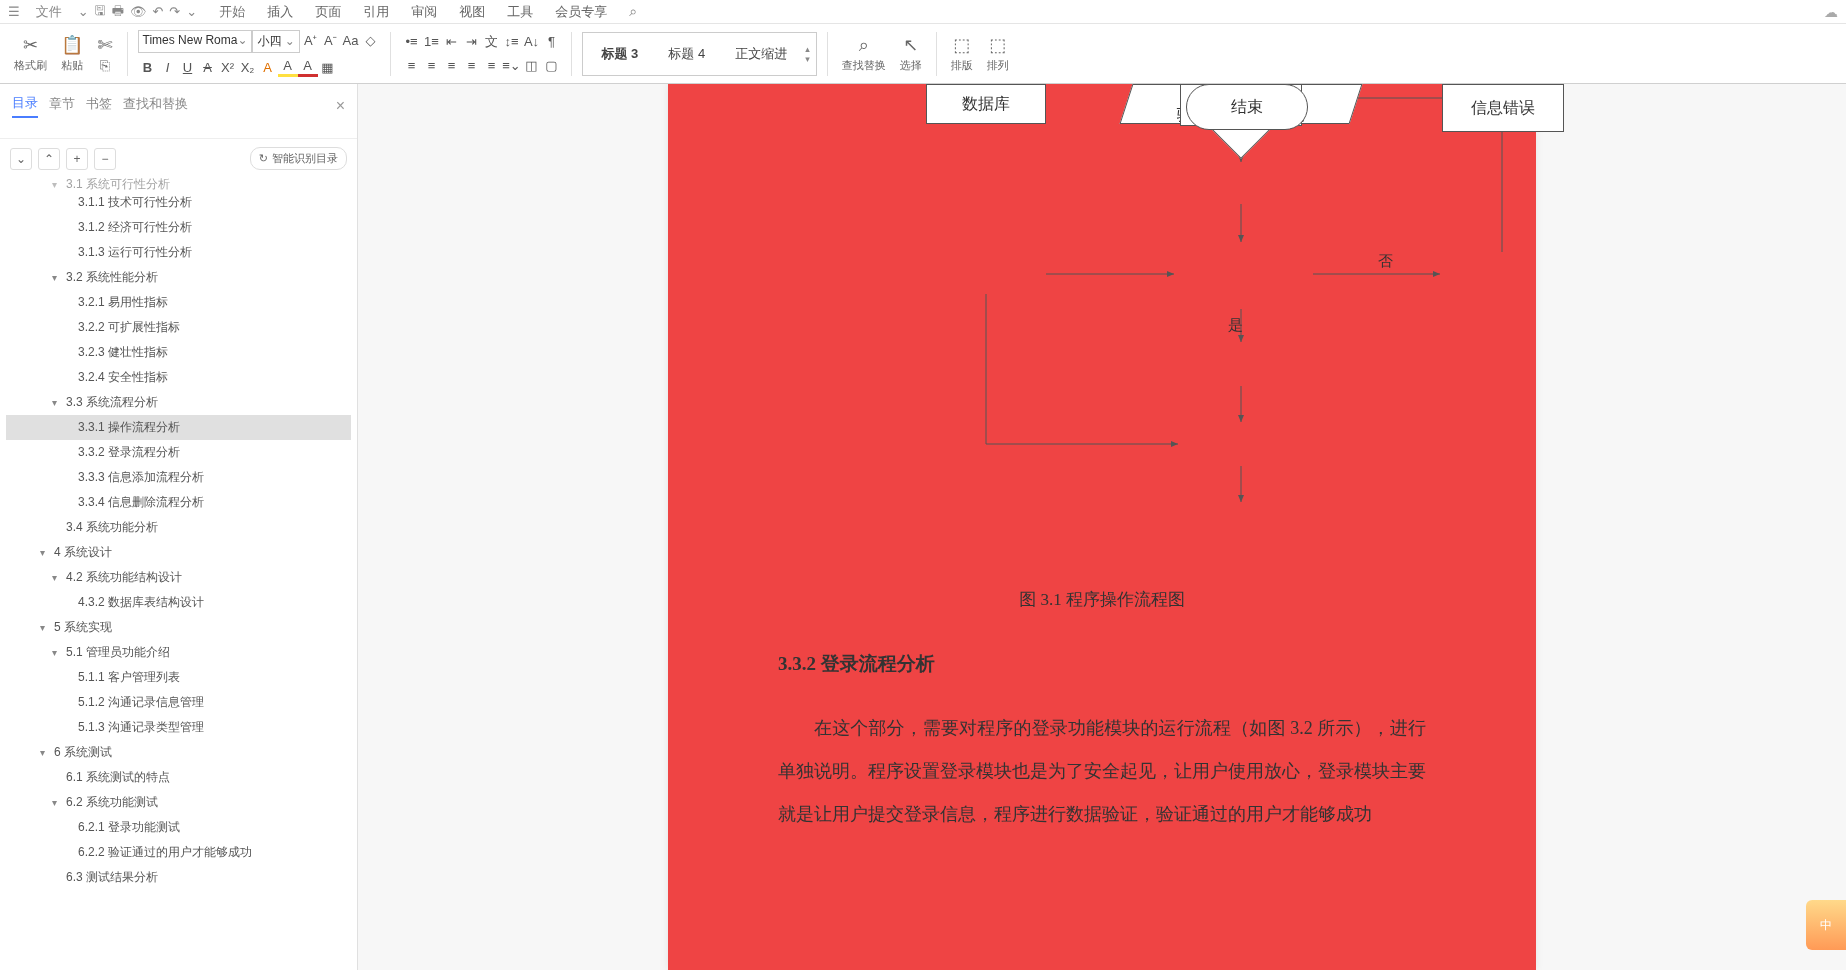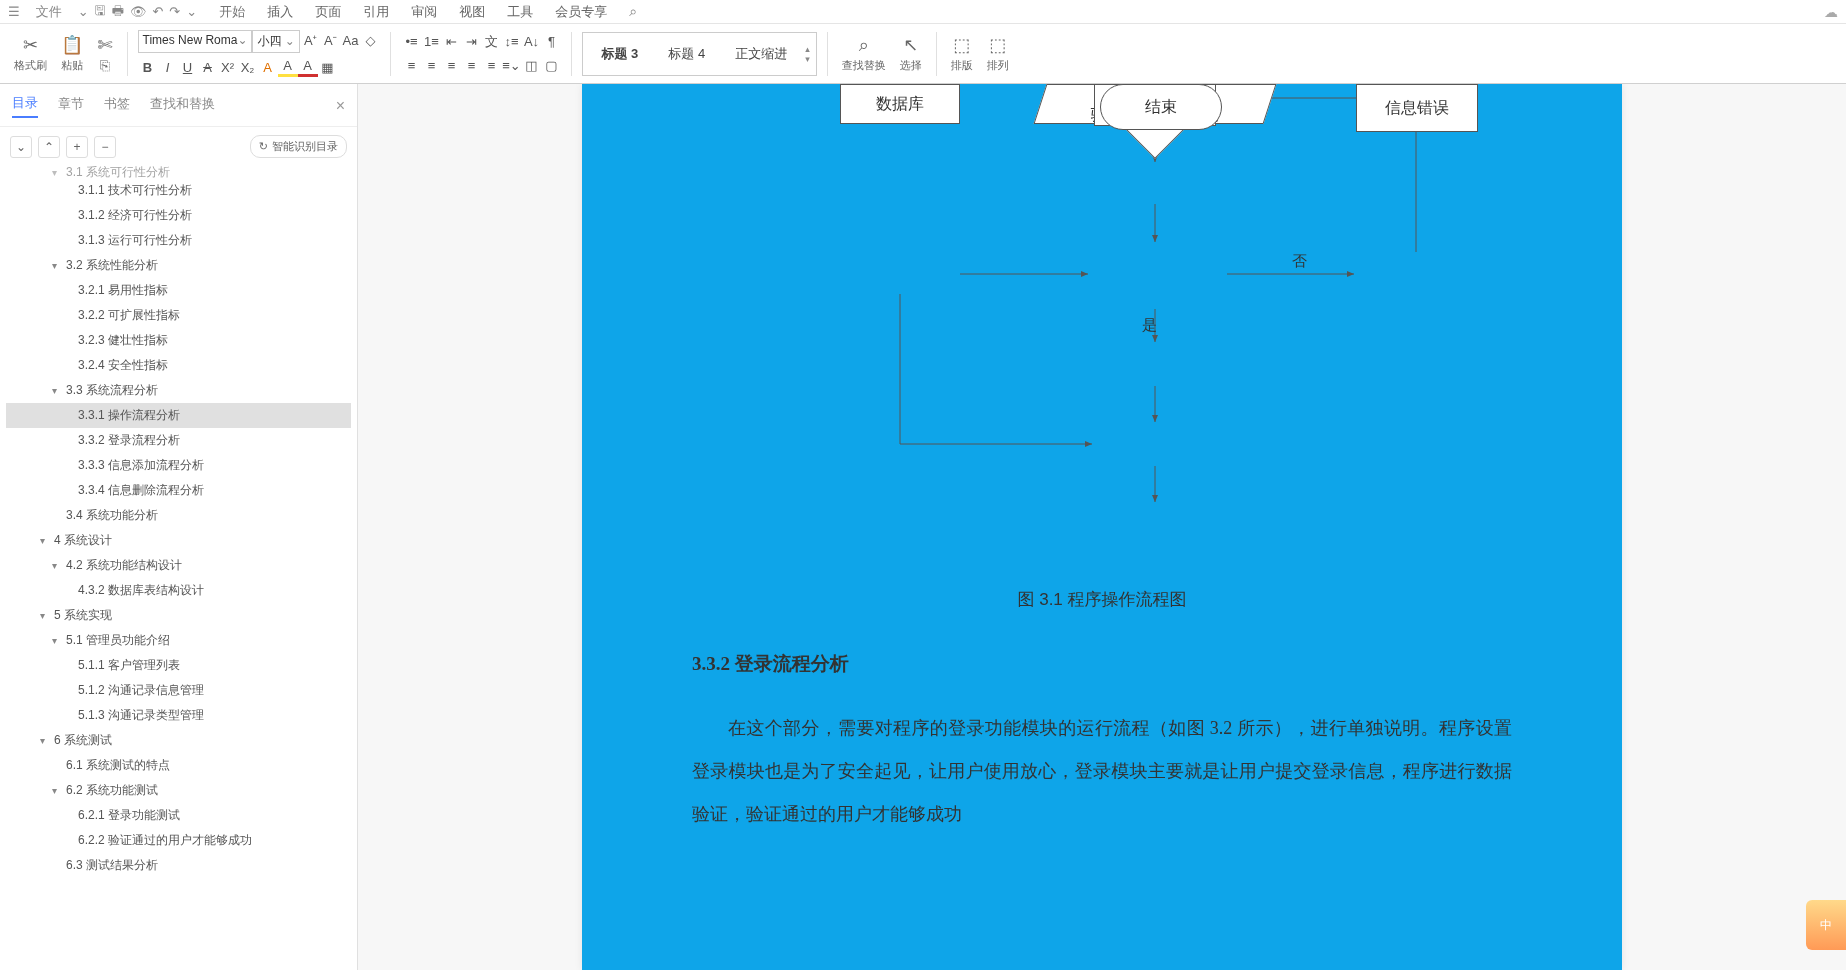--- a/index.html
+++ b/index.html
@@ -26,49 +26,49 @@
 .stylebox{border:1px solid #ccc;padding:4px 6px;display:flex;gap:6px;align-items:center;height:44px}
 .style-item{padding:6px 12px;font-size:13px;color:#444;cursor:pointer;white-space:nowrap}
 .style-item.b3{font-weight:bold}
 .style-item.b4{font-weight:normal}
 
 
 .main{display:flex;height:calc(100vh - 84px)}
 
 
 .outline{width:358px;border-right:1px solid #e0e0e0;background:#fff;display:flex;flex-direction:column}
-.outline-tabs{display:flex;gap:20px;padding:10px 12px 8px;border-bottom:1px solid #eee;align-items:center}
+.outline-tabs{display:flex;gap:11px;padding:10px 12px 20px;border-bottom:1px solid #eee;align-items:center}
 .outline-tabs .ot{color:#888;font-size:13px;cursor:pointer;padding-bottom:4px}
 .outline-tabs .ot.active{color:#4a7dff;border-bottom:2px solid #4a7dff}
 .outline-tabs .close{margin-left:auto;color:#999;cursor:pointer;font-size:16px}
 .outline-toolbar{display:flex;align-items:center;gap:6px;padding:8px 10px}
 .outline-toolbar .tb{width:22px;height:22px;border:1px solid #ddd;border-radius:3px;display:flex;align-items:center;justify-content:center;color:#666;cursor:pointer;font-size:12px}
 .outline-toolbar .smart{margin-left:auto;border:1px solid #ddd;border-radius:10px;padding:3px 8px;font-size:11px;color:#666;display:flex;align-items:center;gap:4px;cursor:pointer}
 .outline-list{flex:1;overflow-y:auto;padding:0 6px 20px}
 .oitem{padding:4px 6px;color:#555;font-size:12px;cursor:pointer;white-space:nowrap;display:flex;align-items:center;gap:4px}
 .oitem.sel{background:#e0e0e0}
 .oitem .tw{color:#888;width:10px;display:inline-block;font-size:10px}.ind2{padding-left:34px}.ind3{padding-left:46px}.ind4{padding-left:58px}
 
 
 .docwrap{flex:1;background:#f7f7f7;overflow-y:auto;display:flex;justify-content:center;padding:0 20px}
-.page{width:1040px;background:#0ea5e9;box-shadow:0 0 8px rgba(0,0,0,.08);padding:0 110px 60px;min-height:100%}
+.page{width:868px;background:#ef4444;box-shadow:0 0 8px rgba(0,0,0,.08);padding:0 110px 60px;min-height:100%}
 
 
 .flowchart{position:relative;width:820px;height:490px;margin:0 auto}
 .node{position:absolute;border:1px solid #555;background:#fff;display:flex;align-items:center;justify-content:center;font-size:16px;font-family:"SimSun",serif}
 .rect{}
 .para{transform:skewX(-18deg)}
 .para span{transform:skewX(18deg);display:block}
 .diamond{transform:rotate(45deg)}
 .diamond span{transform:rotate(-45deg);display:block;white-space:nowrap}
 .term{border-radius:26px}
 svg.lines{position:absolute;inset:0;width:100%;height:100%}
 .edgelbl{position:absolute;font-size:15px;font-family:"SimSun",serif}
 
-.caption{text-align:center;font-family:Liberation Sans, sans-serif;font-size:17px;margin:14px 0 40px}
+.caption{text-align:center;font-family:Liberation Serif, serif;font-size:17px;margin:14px 0 40px}
 .heading{font-family:"SimSun",serif;font-size:19px;font-weight:bold;margin-bottom:30px}
 .body-text{font-family:"SimSun",serif;font-size:18px;line-height:2.4;text-indent:2em;text-align:justify}
 
 .floatbadge{position:fixed;right:0;bottom:20px;width:40px;height:50px;background:linear-gradient(#ffd98a,#ff9a56);border-radius:6px 0 0 6px;display:flex;align-items:center;justify-content:center;color:#fff;font-size:12px}
 </style>
 </head>
 <body>
 
 <div class="menubar">
   <div class="qat">

